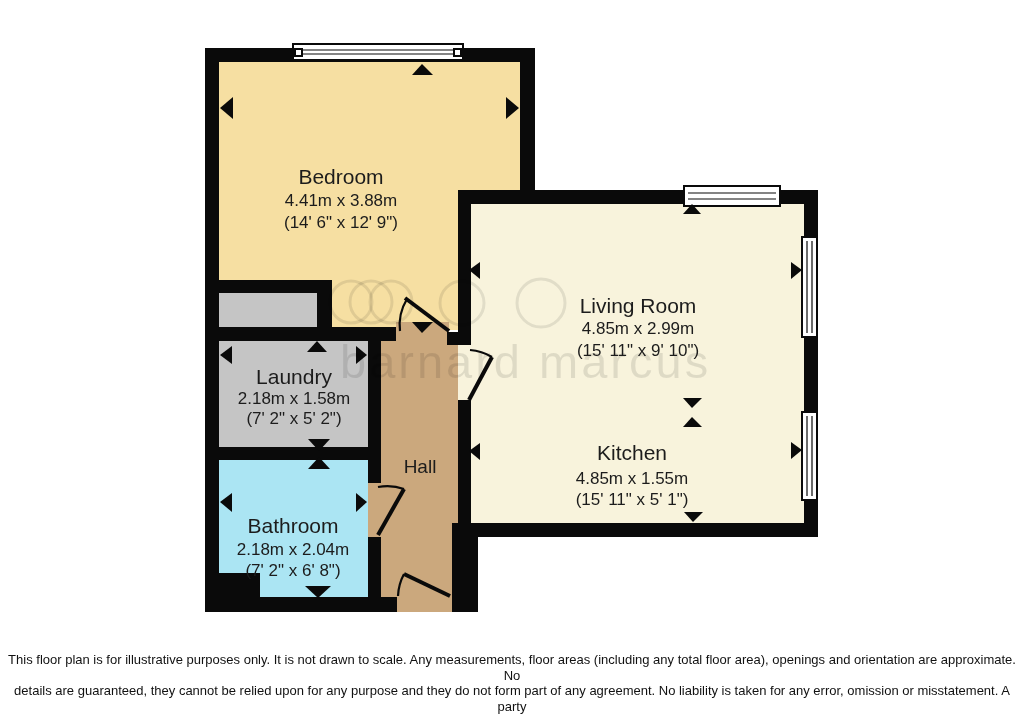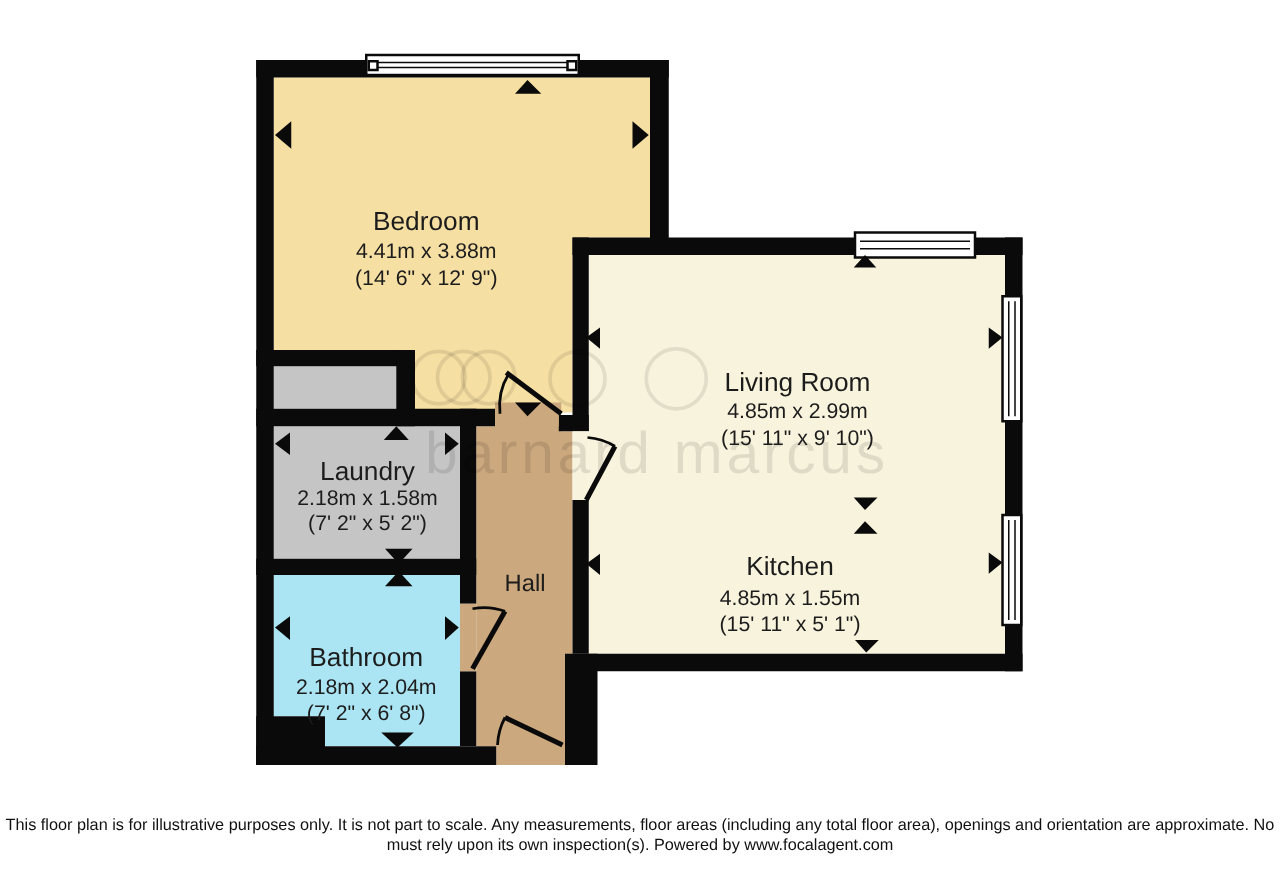--- a/index.html
+++ b/index.html
@@ -166,17 +166,18 @@
 
       <text class="room-name" x="293" y="533">Bathroom</text>
       <text class="room-dim" x="293" y="555">2.18m x 2.04m</text>
       <text class="room-dim" x="293" y="576">(7' 2" x 6' 8")</text>
 
       <text class="hall-name" x="420" y="473">Hall</text>
     </g>
   </svg>
 
   <div id="disclaimer">
-    <div>This floor plan is for illustrative purposes only. It is not part to scale. Any measurements, floor areas (including any total floor area), openings and orientation are approximate. No</div>
+    <div>This floor plan is for illustrative purposes only. It is not drawn to scale. Any measurements, floor areas (including any total floor area), openings and orientation are approximate. No</div>
+    <div>details are guaranteed, they cannot be relied upon for any purpose and they do not form part of any agreement. No liability is taken for any error, omission or misstatement. A party</div>
     <div>must rely upon its own inspection(s). Powered by www.focalagent.com</div>
   </div>
 
 </div>
 
 </body></html>

